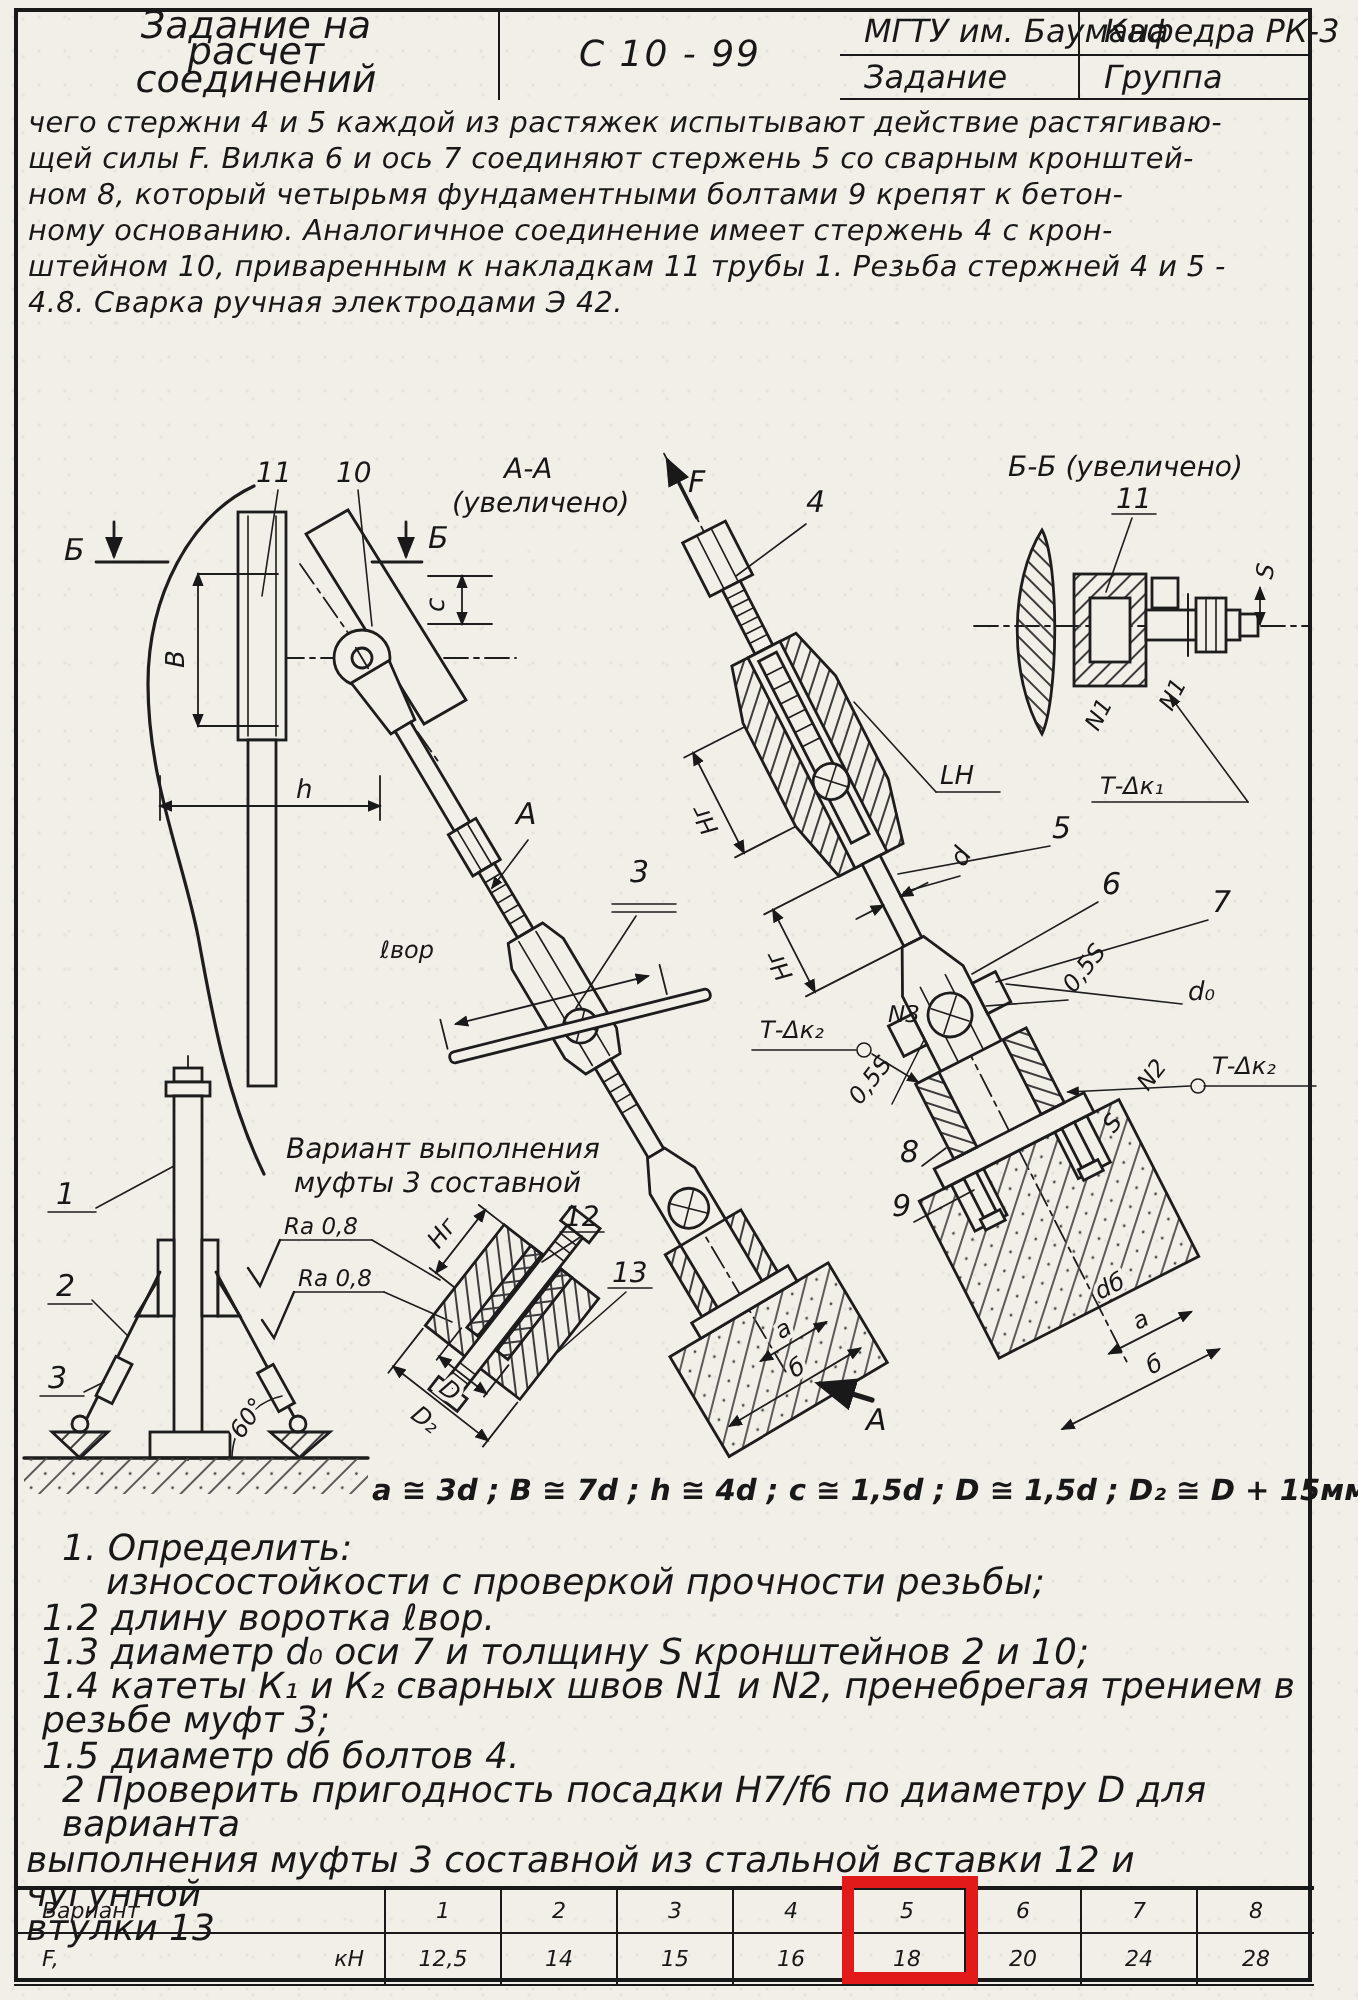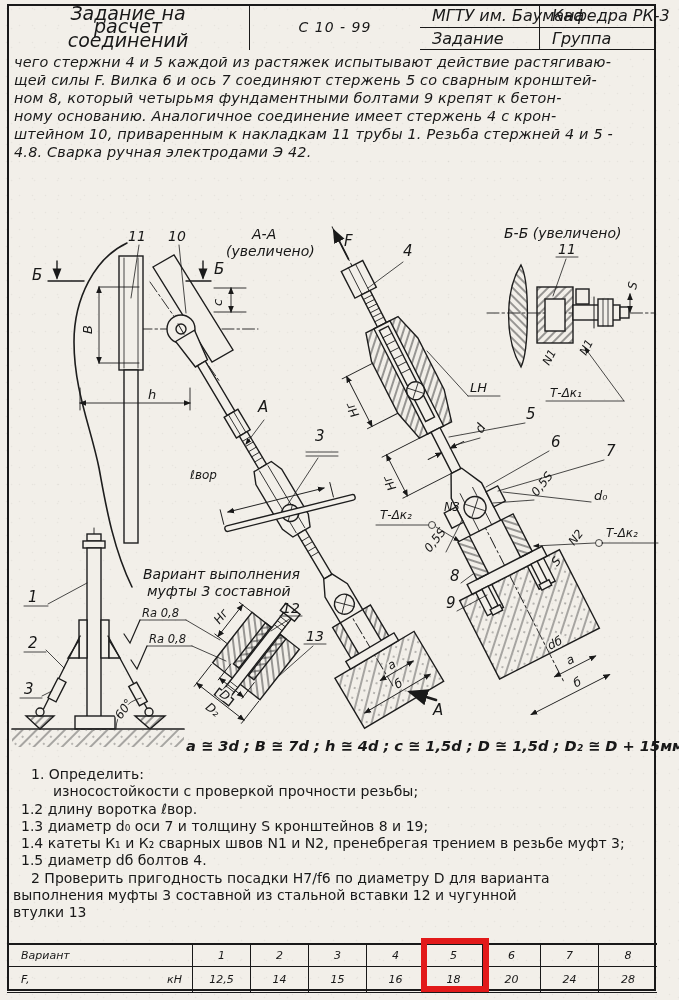--- a/index.html
+++ b/index.html
@@ -13,29 +13,29 @@
   .frame{position:absolute;left:7px;top:4px;width:649px;height:987px;border:2.2px solid #191919;box-sizing:border-box;}
   
   .hdr{position:absolute;left:7px;top:4px;width:649px;height:46px;display:grid;
        grid-template-columns:243px 170px 120px 116px;grid-template-rows:24px 22px;
        box-sizing:border-box;font-style:italic;font-size:16px;}
   .hdr>div{border-right:1.8px solid #191919;border-bottom:1.8px solid #191919;box-sizing:border-box;
        display:flex;align-items:center;padding-left:12px;white-space:nowrap;}
   .hdr .sp2{grid-row:1/3;border-bottom:none;flex-direction:column;justify-content:center;padding:0;align-items:center;}
   .hdr .last{border-right:none;}
   .hdr .ttl{font-size:19px;line-height:13.5px;text-align:center;}
-  .hdr .code{font-size:14px;letter-spacing:1px;}
+  .hdr .code{font-size:18px;letter-spacing:1px;}
   
   .para{position:absolute;left:14px;top:53px;width:634px;font-style:italic;font-size:14.4px;
         line-height:18.0px;letter-spacing:.2px;}
   .para .ind{text-indent:34px;}
   
   .formula{position:absolute;left:186px;top:737px;width:470px;font-style:italic;font-size:14.6px;font-weight:bold;white-space:nowrap;}
   
-  .tasks{position:absolute;left:13px;top:766px;width:642px;font-size:14.0px;line-height:17.3px;}
+  .tasks{position:absolute;left:13px;top:766px;width:642px;font-style:italic;font-size:18px;line-height:17.3px;}
   .tasks .i1{padding-left:18px;} .tasks .i2{padding-left:8px;} .tasks .i3{padding-left:40px;} .tasks .i0{padding-left:0;}
   
   .vtable{position:absolute;left:7px;top:943px;width:650px;height:48px;display:grid;
           grid-template-columns:186px repeat(8,58px);grid-template-rows:22px 26px;
           border-top:2px solid #191919;box-sizing:border-box;font-style:italic;font-size:11px;}
   .vtable>div{border-right:1.6px solid #191919;border-bottom:1.8px solid #191919;box-sizing:border-box;
           display:flex;align-items:center;justify-content:center;}
   .vtable .lab{justify-content:flex-start;padding-left:14px;}
   .vtable .funit{justify-content:space-between;padding:0 10px 0 14px;}
   .vtable .lastc{border-right:none;}
@@ -365,21 +365,21 @@
 
     </g>
   </svg>
 
   <div class="formula">a ≅ 3d ;   В ≅ 7d ;   h ≅ 4d ;   c ≅ 1,5d ;   D ≅ 1,5d ;   D₂ ≅ D + 15мм.</div>
 
   <div class="tasks">
     <div class="i1">1. Определить:</div>
     <div class="i3">износостойкости с проверкой прочности резьбы;</div>
     <div class="i2">1.2 длину воротка ℓвор.</div>
-    <div class="i2">1.3 диаметр d₀ оси 7 и толщину S кронштейнов 8 и 19;</div>
+    <div class="i2">1.3 диаметр d₀ оси 7 и толщину S кронштейнов 2 и 10;</div>
     <div class="i2">1.4 катеты К₁ и К₂ сварных швов N1 и N2, пренебрегая трением в резьбе муфт 3;</div>
     <div class="i2">1.5 диаметр dб болтов 4.</div>
     <div class="i1">2 Проверить пригодность посадки Н7/f6 по диаметру D для варианта</div>
     <div class="i0">выполнения муфты 3 составной из стальной вставки 12 и чугунной</div>
     <div class="i0">втулки 13</div>
   </div>
 
   <div class="vtable">
     <div class="lab">Вариант</div>
     <div>1</div>

